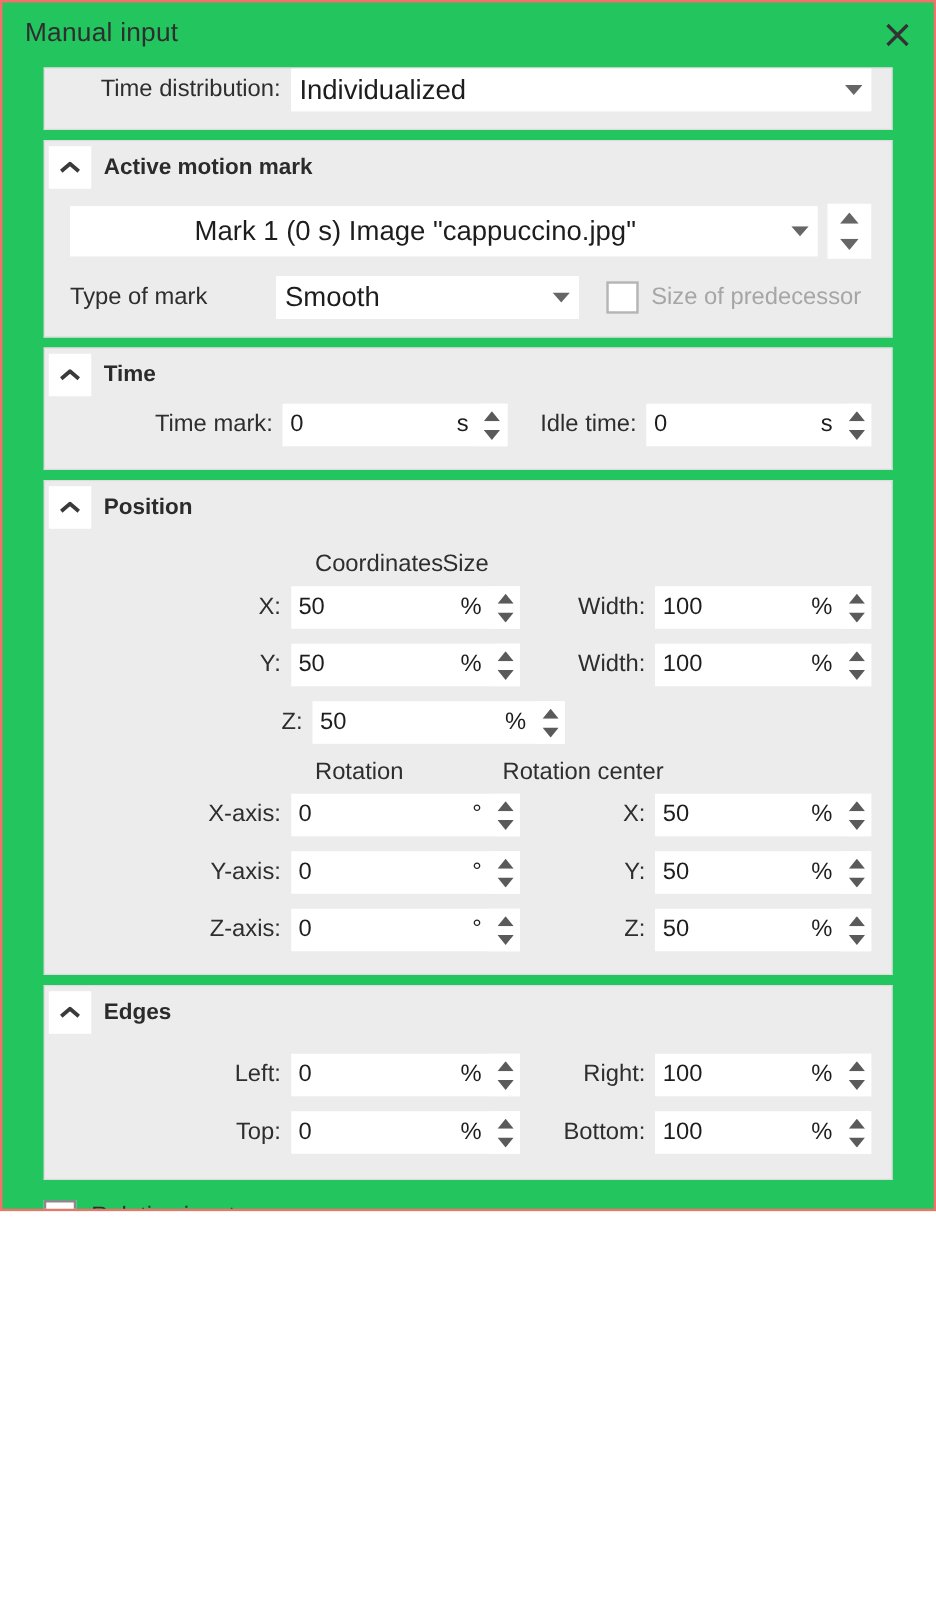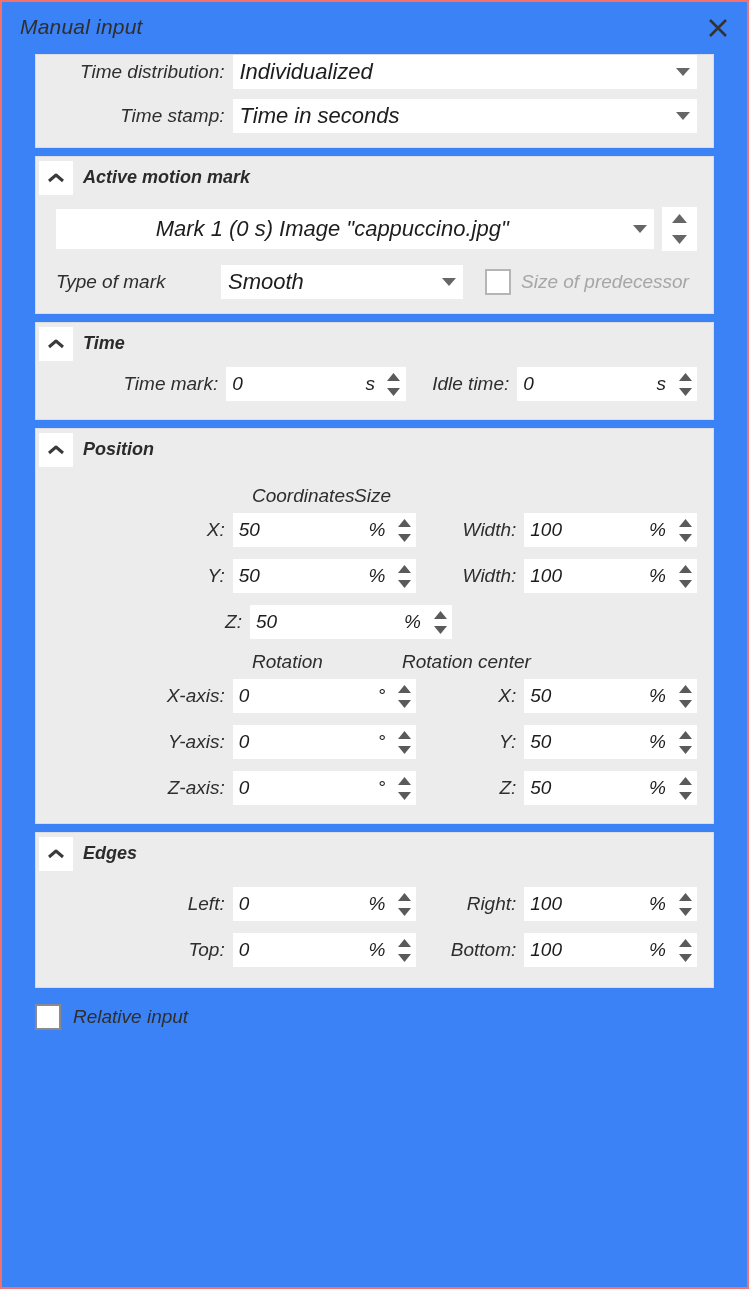--- a/index.html
+++ b/index.html
@@ -6,26 +6,25 @@
     margin: 0;
     padding: 0;
     background: #ffffff;
   }
   body {
     font-family: "Liberation Sans", sans-serif;
   }
   #dialog {
     position: relative;
     width: 749px;
-    height: 1289px;
+    height: 969px;
     box-sizing: border-box;
     border: 2px solid #f4706a;
-    background: #3b82f6;
+    background: #22c55e;
     overflow: hidden;
-    font-style: italic;
   }
   
   .titlebar {
     position: relative;
     height: 52px;
   }
   .title-text {
     position: absolute;
     left: 18px;
     top: 13px;
@@ -266,31 +265,20 @@
         <div class="combo" style="width:490px;">
           <div class="combo-text">Individualized</div>
           <div class="caret">
             <svg width="14" height="9" viewBox="0 0 14 9">
                 <path d="M0 0 L14 0 L7 8 Z" fill="#666666"></path>
               </svg>
           </div>
         </div>
       </div>
 
-      <div class="row">
-        <div class="lbl" style="width:182px;padding-right:8px;">Time stamp:</div>
-        <div class="combo" style="width:490px;">
-          <div class="combo-text">Time in seconds</div>
-          <div class="caret">
-            <svg width="14" height="9" viewBox="0 0 14 9">
-                <path d="M0 0 L14 0 L7 8 Z" fill="#666666"></path>
-              </svg>
-          </div>
-        </div>
-      </div>
 
     </div>
   </div>
 
   <div class="panel">
     <div class="panel-header">
       <div class="collapse-btn">
         <svg width="18" height="12" viewBox="0 0 18 12">
           <path d="M2 9 L9 3 L16 9" stroke="#3a3a3a" stroke-width="3" fill="none" stroke-linejoin="round"></path>
         </svg>

